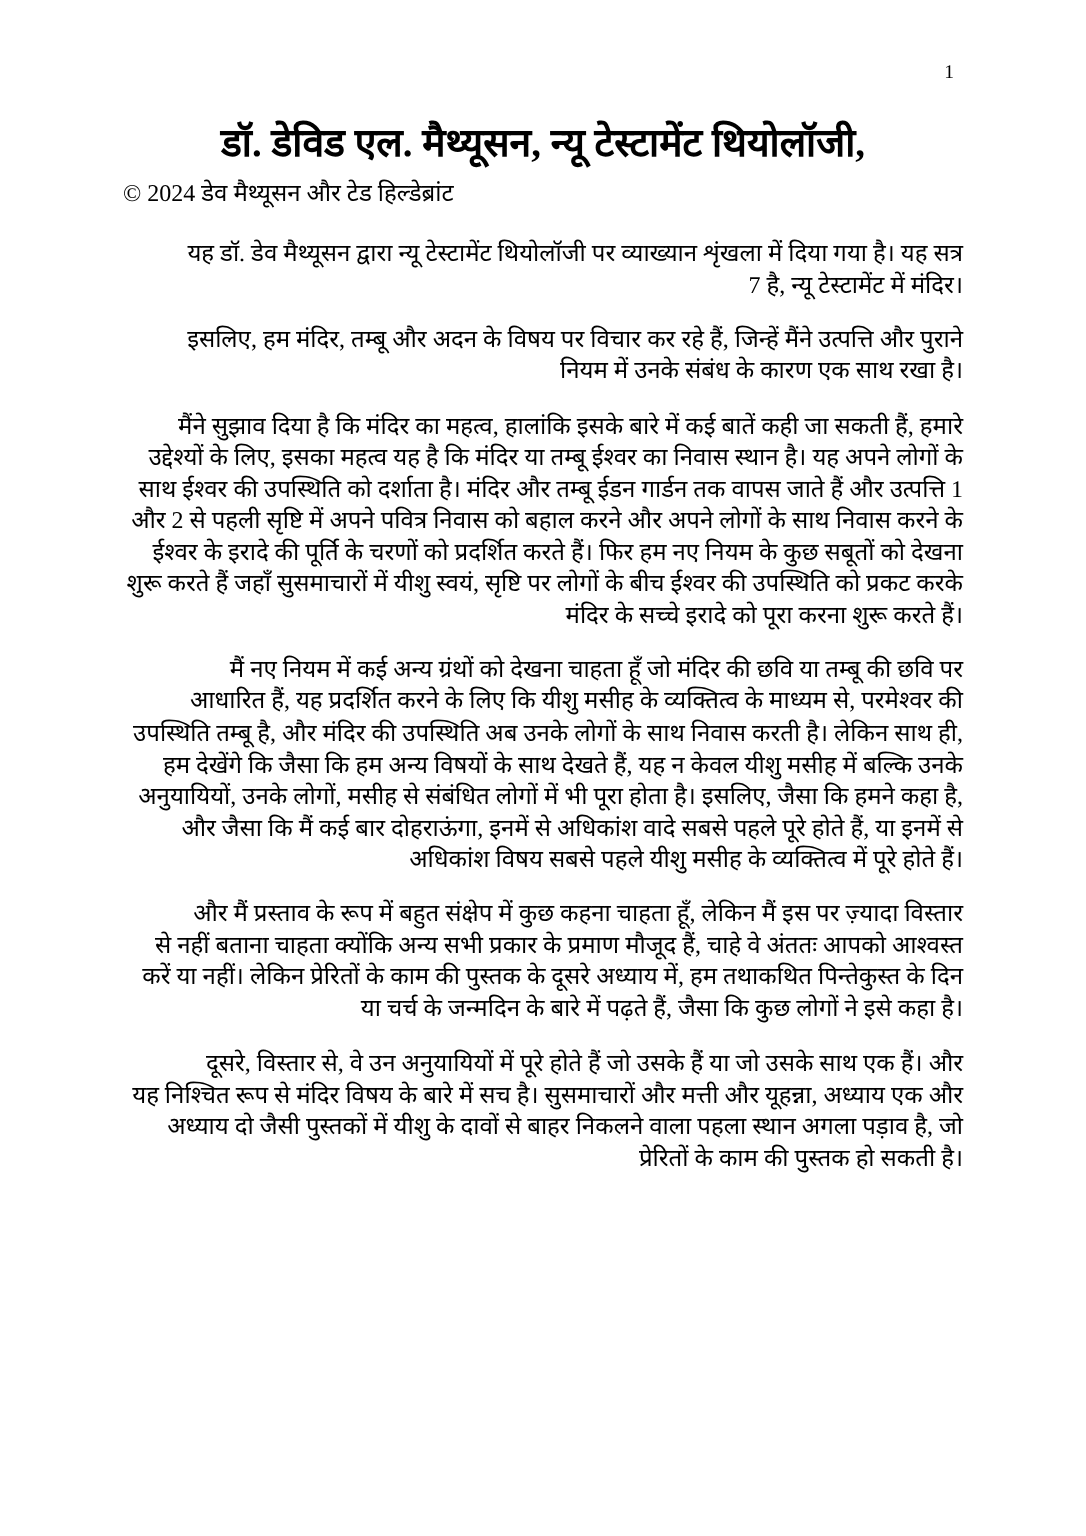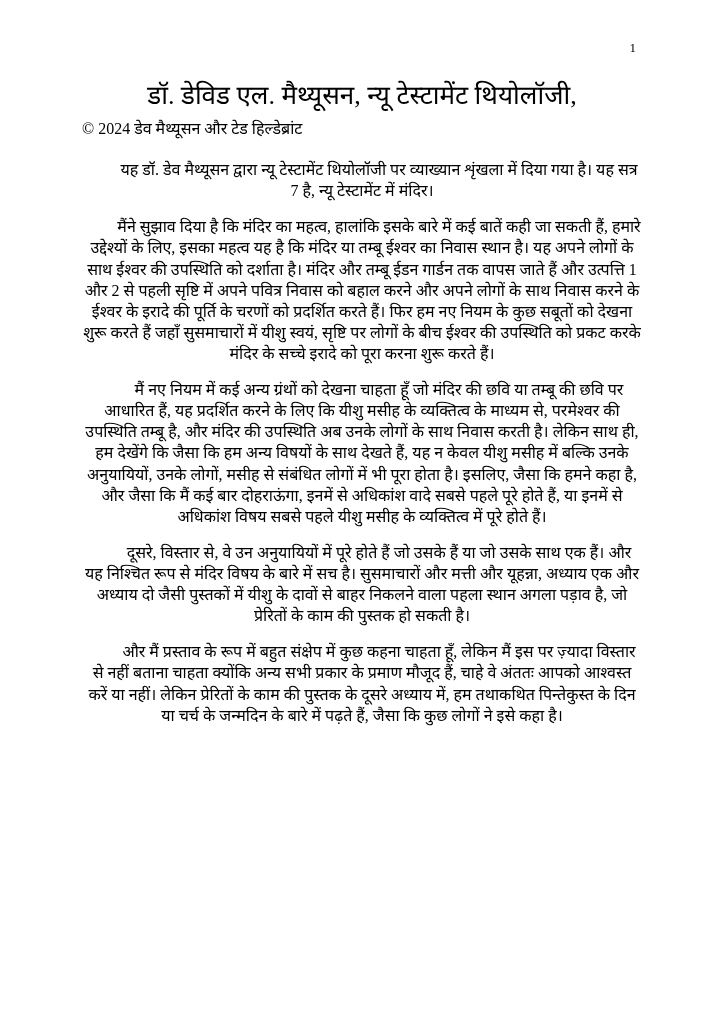--- a/index.html
+++ b/index.html
@@ -25,54 +25,55 @@
   .page-number {
     position: absolute;
     top: 40px;
     right: 88px;
     font-size: 13px;
     color: #000000;
   }
   .title {
     margin: 42px 0 4px 0;
     font-size: 26px;
-    font-weight: normal;
+    font-weight: bold;
     text-align: center;
     line-height: 1.35;
     color: #000000;
   }
   .copyright {
     text-align: left;
     font-size: 16px;
     margin: 0 0 20px 0;
     color: #000000;
   }
   .body-text p {
     margin: 0 0 15px 0;
     font-size: 16px;
     line-height: 1.32;
     text-indent: 34px;
-    text-align: center;
+    text-align: right;
     color: #000000;
   }
 </style>
 </head>
 <body>
 
 <div class="page">
 
   <div class="page-number">1</div>
 
   <h1 class="title">
     <span>डॉ. डेविड एल. मैथ्यूसन, न्यू टेस्टामेंट थियोलॉजी,</span><br>
   </h1>
 
   <div class="copyright">© 2024 डेव मैथ्यूसन और टेड हिल्डेब्रांट</div>
 
   <div class="body-text">
     <p>यह डॉ. डेव मैथ्यूसन द्वारा न्यू टेस्टामेंट थियोलॉजी पर व्याख्यान शृंखला में दिया गया है। यह सत्र 7 है, न्यू टेस्टामेंट में मंदिर।</p>
+    <p>इसलिए, हम मंदिर, तम्बू और अदन के विषय पर विचार कर रहे हैं, जिन्हें मैंने उत्पत्ति और पुराने नियम में उनके संबंध के कारण एक साथ रखा है।</p>
     <p>मैंने सुझाव दिया है कि मंदिर का महत्व, हालांकि इसके बारे में कई बातें कही जा सकती हैं, हमारे उद्देश्यों के लिए, इसका महत्व यह है कि मंदिर या तम्बू ईश्वर का निवास स्थान है। यह अपने लोगों के साथ ईश्वर की उपस्थिति को दर्शाता है। मंदिर और तम्बू ईडन गार्डन तक वापस जाते हैं और उत्पत्ति 1 और 2 से पहली सृष्टि में अपने पवित्र निवास को बहाल करने और अपने लोगों के साथ निवास करने के ईश्वर के इरादे की पूर्ति के चरणों को प्रदर्शित करते हैं। फिर हम नए नियम के कुछ सबूतों को देखना शुरू करते हैं जहाँ सुसमाचारों में यीशु स्वयं, सृष्टि पर लोगों के बीच ईश्वर की उपस्थिति को प्रकट करके मंदिर के सच्चे इरादे को पूरा करना शुरू करते हैं।</p>
     <p>मैं नए नियम में कई अन्य ग्रंथों को देखना चाहता हूँ जो मंदिर की छवि या तम्बू की छवि पर आधारित हैं, यह प्रदर्शित करने के लिए कि यीशु मसीह के व्यक्तित्व के माध्यम से, परमेश्वर की उपस्थिति तम्बू है, और मंदिर की उपस्थिति अब उनके लोगों के साथ निवास करती है। लेकिन साथ ही, हम देखेंगे कि जैसा कि हम अन्य विषयों के साथ देखते हैं, यह न केवल यीशु मसीह में बल्कि उनके अनुयायियों, उनके लोगों, मसीह से संबंधित लोगों में भी पूरा होता है। इसलिए, जैसा कि हमने कहा है, और जैसा कि मैं कई बार दोहराऊंगा, इनमें से अधिकांश वादे सबसे पहले पूरे होते हैं, या इनमें से अधिकांश विषय सबसे पहले यीशु मसीह के व्यक्तित्व में पूरे होते हैं।</p>
+    <p>और मैं प्रस्ताव के रूप में बहुत संक्षेप में कुछ कहना चाहता हूँ, लेकिन मैं इस पर ज़्यादा विस्तार से नहीं बताना चाहता क्योंकि अन्य सभी प्रकार के प्रमाण मौजूद हैं, चाहे वे अंततः आपको आश्वस्त करें या नहीं। लेकिन प्रेरितों के काम की पुस्तक के दूसरे अध्याय में, हम तथाकथित पिन्तेकुस्त के दिन या चर्च के जन्मदिन के बारे में पढ़ते हैं, जैसा कि कुछ लोगों ने इसे कहा है।</p>
     <p>दूसरे, विस्तार से, वे उन अनुयायियों में पूरे होते हैं जो उसके हैं या जो उसके साथ एक हैं। और यह निश्चित रूप से मंदिर विषय के बारे में सच है। सुसमाचारों और मत्ती और यूहन्ना, अध्याय एक और अध्याय दो जैसी पुस्तकों में यीशु के दावों से बाहर निकलने वाला पहला स्थान अगला पड़ाव है, जो प्रेरितों के काम की पुस्तक हो सकती है।</p>
-    <p>और मैं प्रस्ताव के रूप में बहुत संक्षेप में कुछ कहना चाहता हूँ, लेकिन मैं इस पर ज़्यादा विस्तार से नहीं बताना चाहता क्योंकि अन्य सभी प्रकार के प्रमाण मौजूद हैं, चाहे वे अंततः आपको आश्वस्त करें या नहीं। लेकिन प्रेरितों के काम की पुस्तक के दूसरे अध्याय में, हम तथाकथित पिन्तेकुस्त के दिन या चर्च के जन्मदिन के बारे में पढ़ते हैं, जैसा कि कुछ लोगों ने इसे कहा है।</p>
   </div>
 
 </div>
 
 </body></html>

